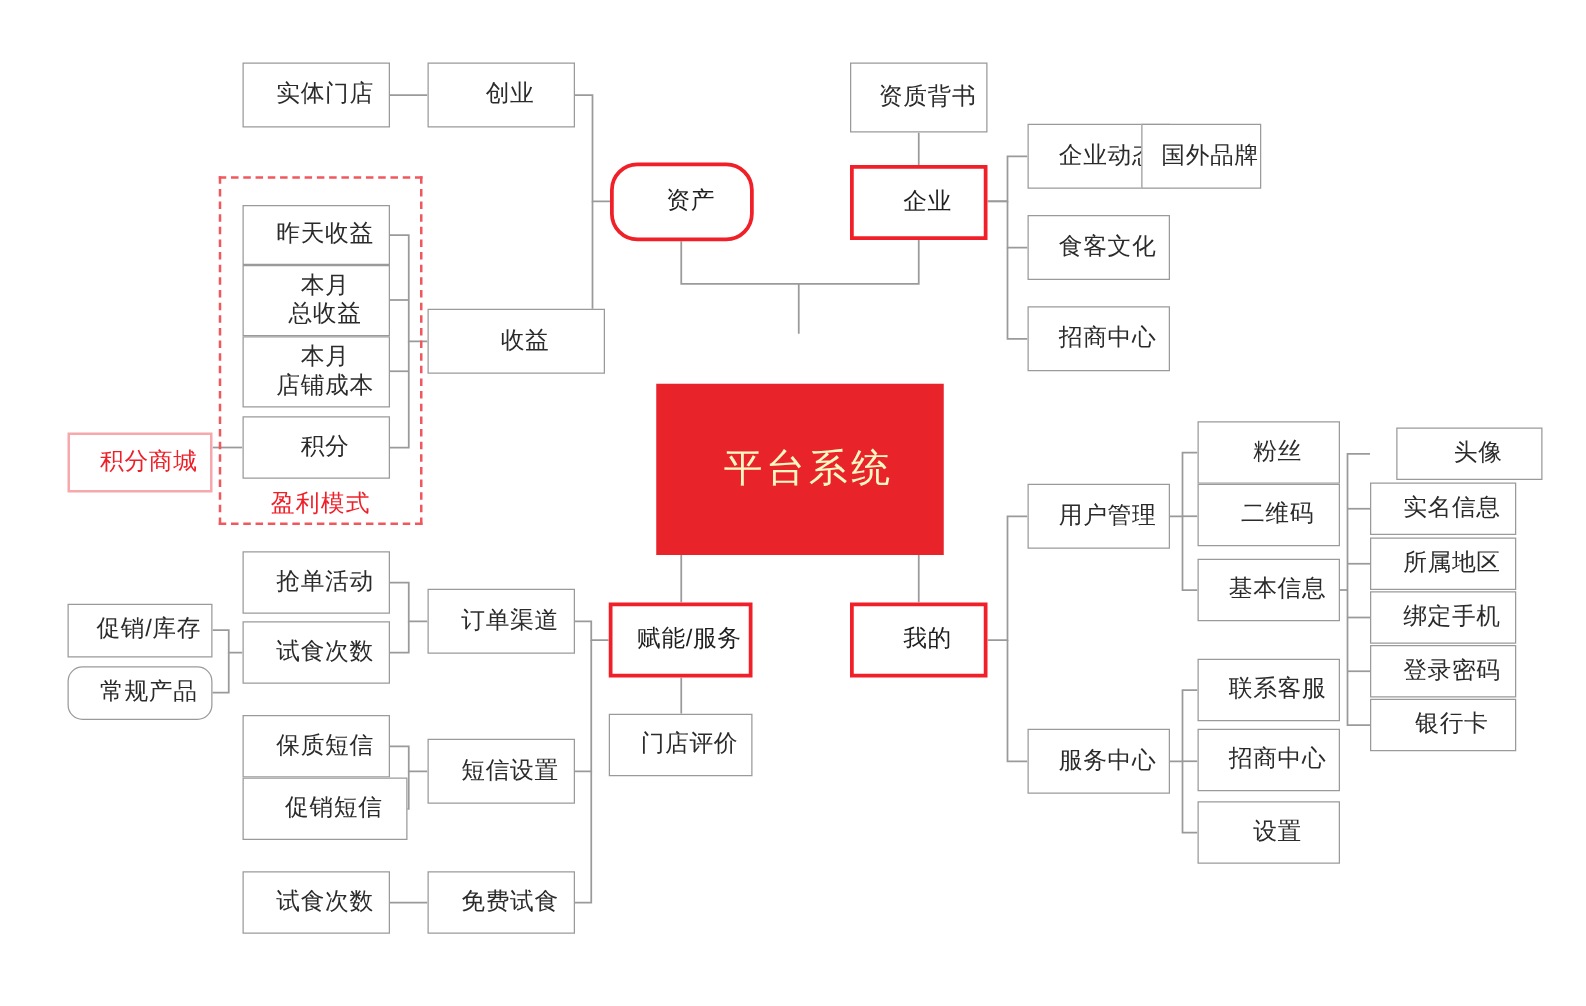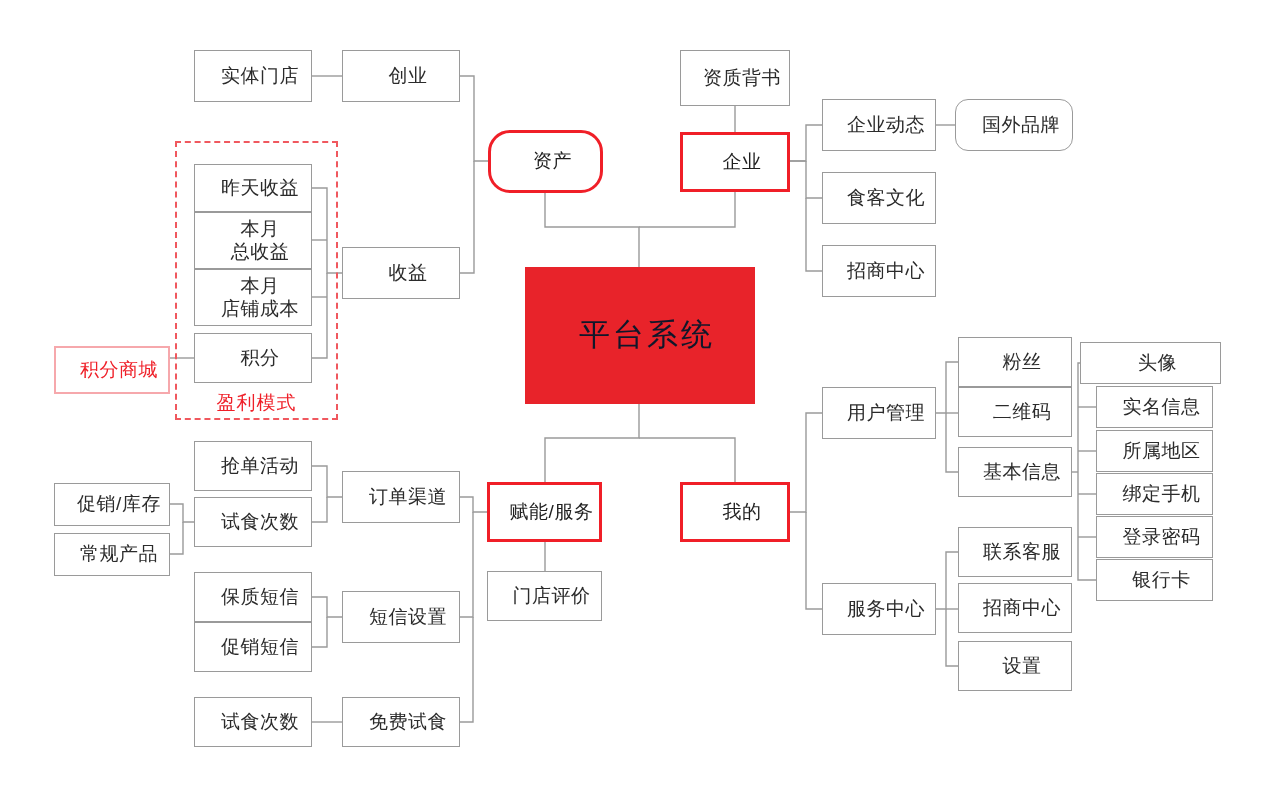--- a/index.html
+++ b/index.html
@@ -46,23 +46,24 @@
     color: #1f1f1f;
   }
   .node.pink-outline {
     border: 2px solid #f6a8ac;
     color: #ef1f28;
     margin-top: 12px;
   }
   .node.center {
     background: #e8232a;
     border: none;
-    color: #0f172a;
+    color: #fef9c3;
     font-size: 31px;
     letter-spacing: 3px;
+    margin-top: 40px;
   }
   .group-box {
     position: absolute;
     box-sizing: border-box;
     border: 2px dashed #f0585e;
     background: transparent;
     z-index: 1;
   }
   .group-label {
     position: absolute;
@@ -133,49 +134,49 @@
       <div class="node" style="left: 194px; top: 50px; width: 118px; height: 52px;">实体门店</div>
       <div class="node" style="left: 342px; top: 50px; width: 118px; height: 52px;">创业</div>
       <div class="node red-outline" style="left: 488px; top: 130px; width: 115px; height: 63px; border-color: rgb(240, 31, 40); border-radius: 22px;">资产</div>
       <div class="node" style="left: 194px; top: 164px; width: 118px; height: 48px;">昨天收益</div>
       <div class="node" style="left: 194px; top: 212px; width: 118px; height: 57px;">本月
 总收益</div>
       <div class="node" style="left: 194px; top: 269px; width: 118px; height: 57px;">本月
 店铺成本</div>
       <div class="node" style="left: 194px; top: 333px; width: 118px; height: 50px;">积分</div>
       <div class="node pink-outline" style="left: 54px; top: 334px; width: 116px; height: 48px; border-color: rgb(246, 168, 172); color: rgb(239, 31, 40);">积分商城</div>
-      <div class="node" style="left: 342px; top: 247px; width: 118px; height: 52px;">收益</div>
+      <div class="node" style="left: 342px; top: 247px; width: 142px; height: 52px;">收益</div>
       <div class="node" style="left: 680px; top: 50px; width: 110px; height: 56px;">资质背书</div>
       <div class="node red-outline" style="left: 680px; top: 132px; width: 110px; height: 60px; border-color: rgb(240, 31, 40);">企业</div>
       <div class="node" style="left: 822px; top: 99px; width: 114px; height: 52px;">企业动态</div>
-      <div class="node" style="left: 955px; top: 99px; width: 118px; height: 52px; border-radius: 13px;">国外品牌</div>
+      <div class="node" style="left: 913px; top: 99px; width: 96px; height: 52px;">国外品牌</div>
       <div class="node" style="left: 822px; top: 172px; width: 114px; height: 52px;">食客文化</div>
       <div class="node" style="left: 822px; top: 245px; width: 114px; height: 52px;">招商中心</div>
       <div class="node" style="left: 54px; top: 483px; width: 116px; height: 43px;">促销/库存</div>
-      <div class="node" style="left: 54px; top: 533px; width: 116px; height: 43px;">常规产品</div>
+      <div class="node" style="left: 54px; top: 533px; width: 116px; height: 43px; border-radius: 12px;">常规产品</div>
       <div class="node" style="left: 194px; top: 441px; width: 118px; height: 50px;">抢单活动</div>
       <div class="node" style="left: 194px; top: 497px; width: 118px; height: 50px;">试食次数</div>
       <div class="node" style="left: 342px; top: 471px; width: 118px; height: 52px;">订单渠道</div>
       <div class="node" style="left: 194px; top: 572px; width: 118px; height: 50px;">保质短信</div>
-      <div class="node" style="left: 194px; top: 622px; width: 118px; height: 50px;">促销短信</div>
+      <div class="node" style="left: 194px; top: 622px; width: 132px; height: 50px;">促销短信</div>
       <div class="node" style="left: 342px; top: 591px; width: 118px; height: 52px;">短信设置</div>
       <div class="node" style="left: 194px; top: 697px; width: 118px; height: 50px;">试食次数</div>
       <div class="node" style="left: 342px; top: 697px; width: 118px; height: 50px;">免费试食</div>
       <div class="node red-outline" style="left: 487px; top: 482px; width: 115px; height: 60px; border-color: rgb(240, 31, 40);">赋能/服务</div>
       <div class="node" style="left: 487px; top: 571px; width: 115px; height: 50px;">门店评价</div>
       <div class="node red-outline" style="left: 680px; top: 482px; width: 110px; height: 60px; border-color: rgb(240, 31, 40);">我的</div>
       <div class="node" style="left: 822px; top: 387px; width: 114px; height: 52px;">用户管理</div>
       <div class="node" style="left: 822px; top: 583px; width: 114px; height: 52px;">服务中心</div>
       <div class="node" style="left: 958px; top: 337px; width: 114px; height: 50px;">粉丝</div>
       <div class="node" style="left: 958px; top: 387px; width: 114px; height: 50px;">二维码</div>
       <div class="node" style="left: 958px; top: 447px; width: 114px; height: 50px;">基本信息</div>
       <div class="node" style="left: 958px; top: 527px; width: 114px; height: 50px;">联系客服</div>
       <div class="node" style="left: 958px; top: 583px; width: 114px; height: 50px;">招商中心</div>
       <div class="node" style="left: 958px; top: 641px; width: 114px; height: 50px;">设置</div>
-      <div class="node" style="left: 1080px; top: 342px; width: 141px; height: 42px;">头像</div>
+      <div class="node" style="left: 1117px; top: 342px; width: 117px; height: 42px;">头像</div>
       <div class="node" style="left: 1096px; top: 386px; width: 117px; height: 42px;">实名信息</div>
       <div class="node" style="left: 1096px; top: 430px; width: 117px; height: 42px;">所属地区</div>
       <div class="node" style="left: 1096px; top: 473px; width: 117px; height: 42px;">绑定手机</div>
       <div class="node" style="left: 1096px; top: 516px; width: 117px; height: 42px;">登录密码</div>
       <div class="node" style="left: 1096px; top: 559px; width: 117px; height: 42px;">银行卡</div>
       <div class="node center" style="left: 525px; top: 267px; width: 230px; height: 137px; background: rgb(232, 35, 42);">平台系统</div>
     </div>
 
 </div>
 

